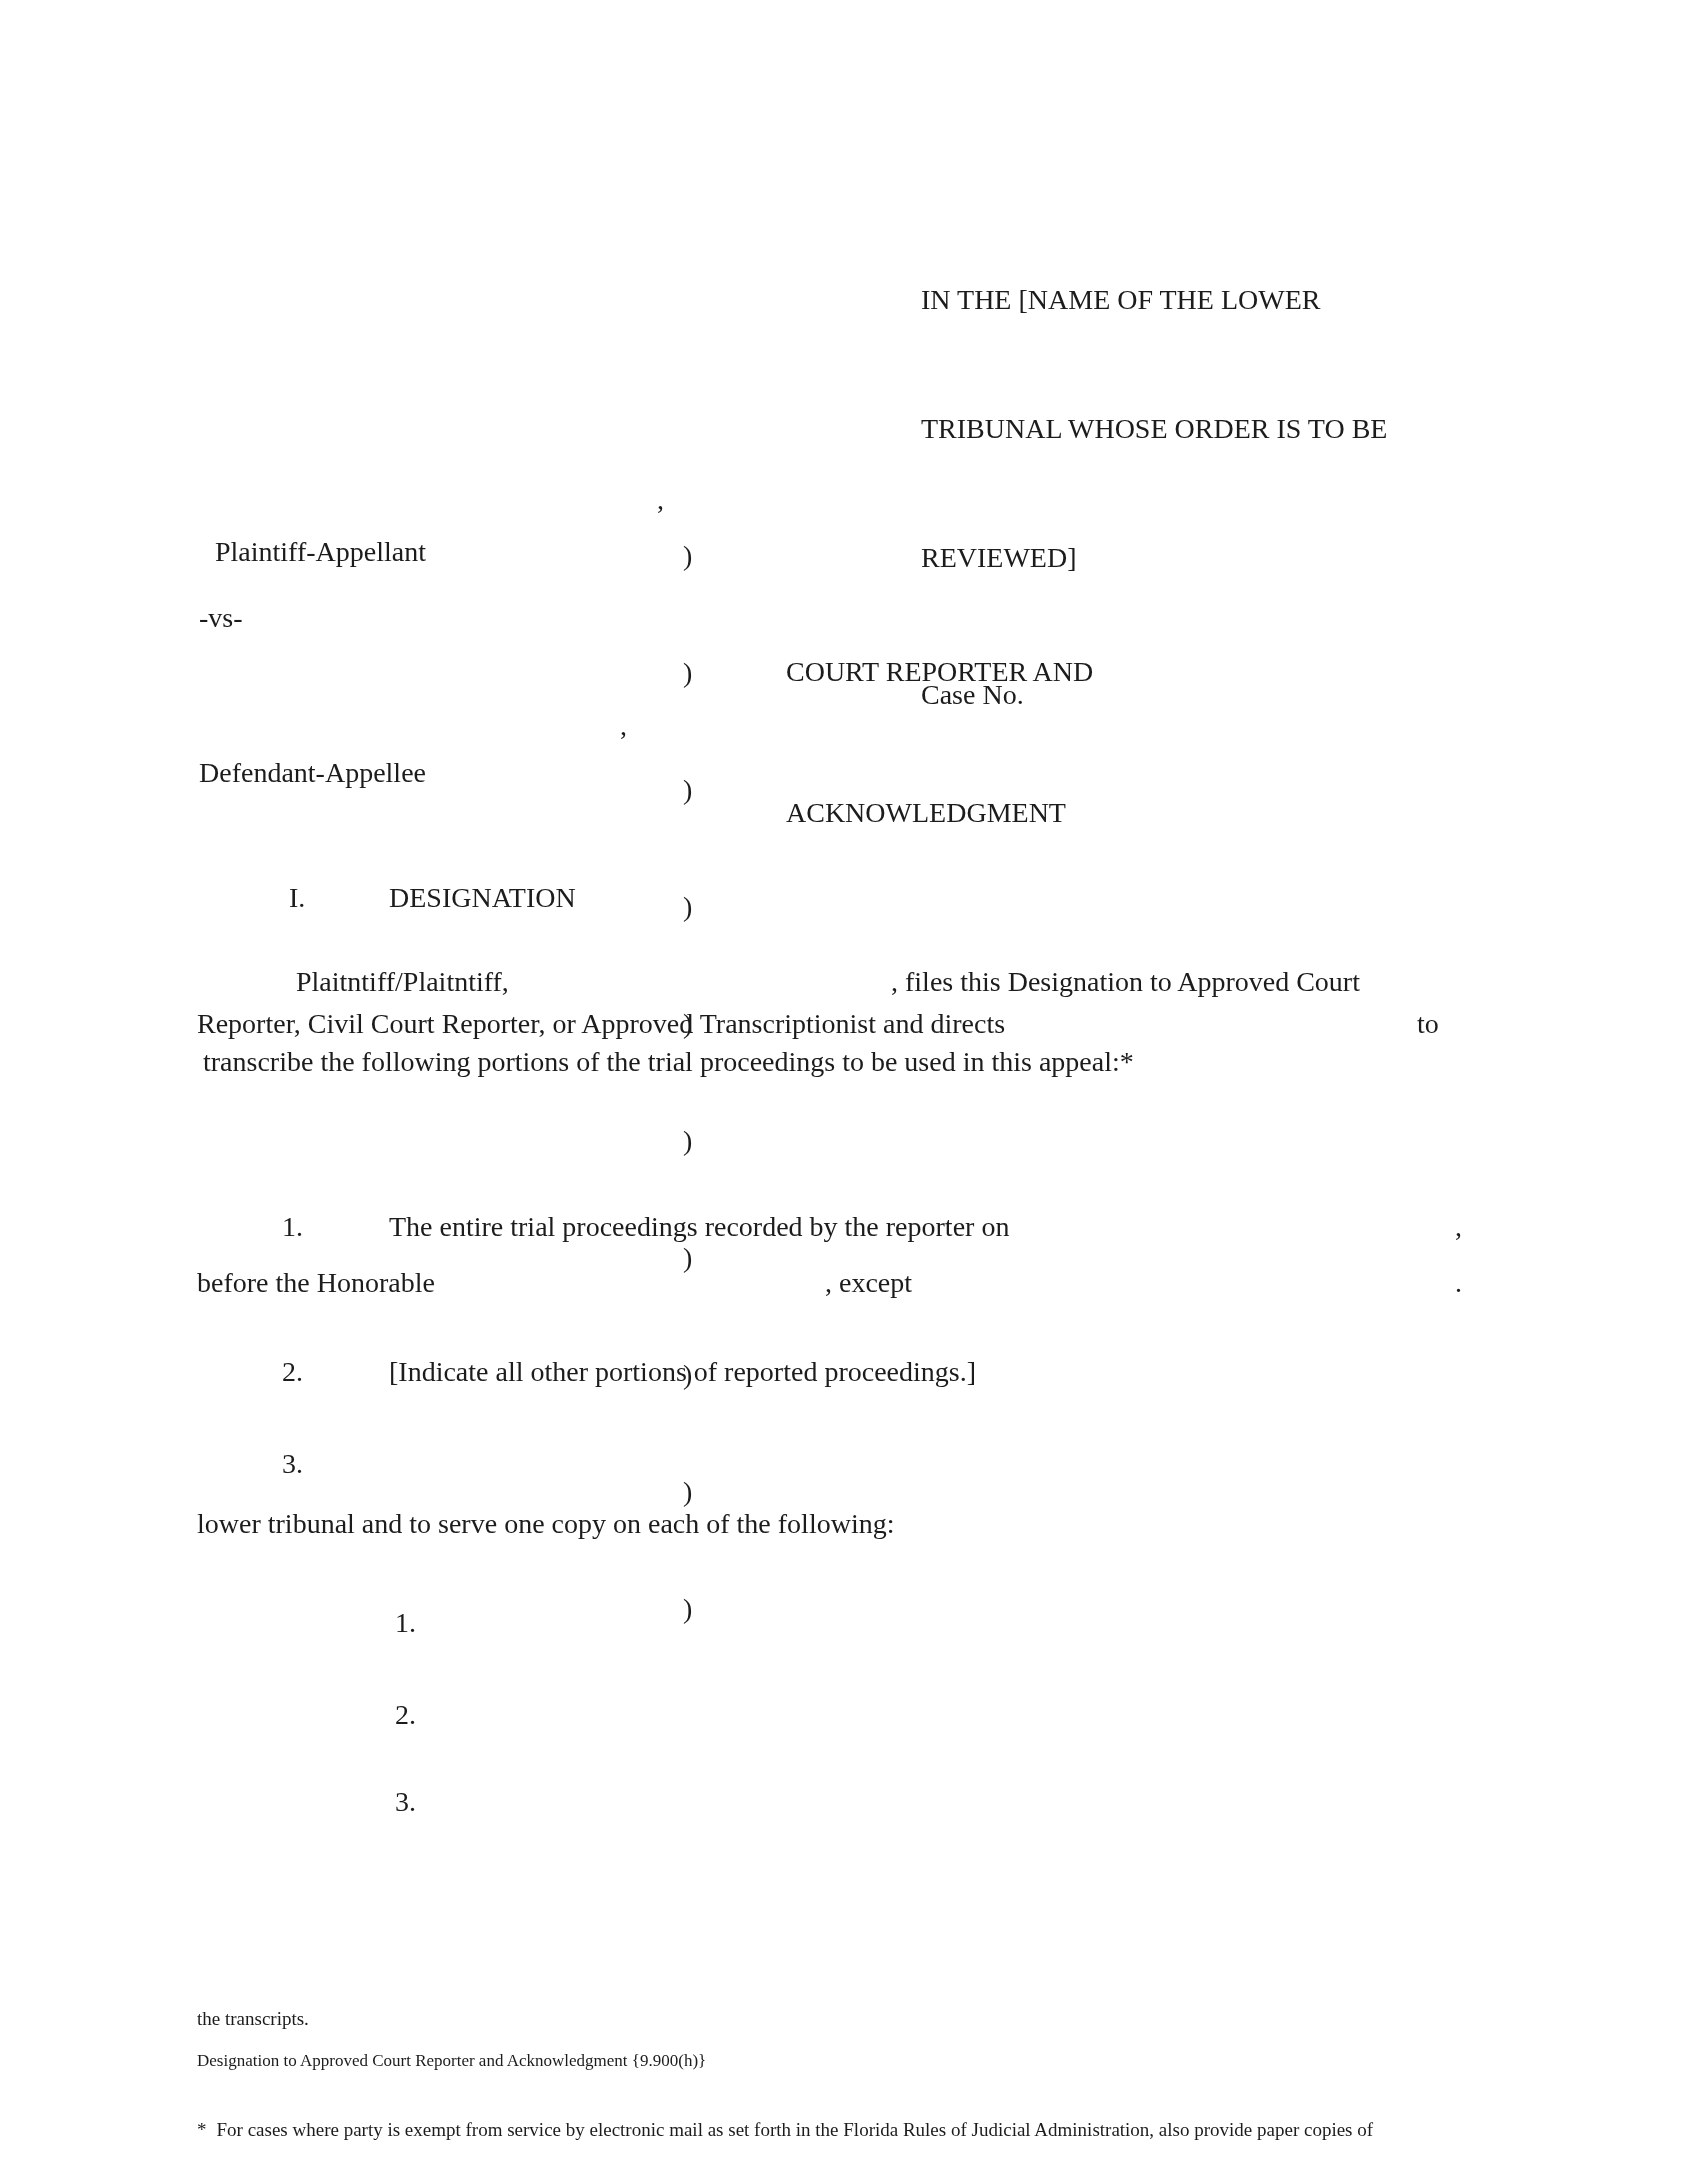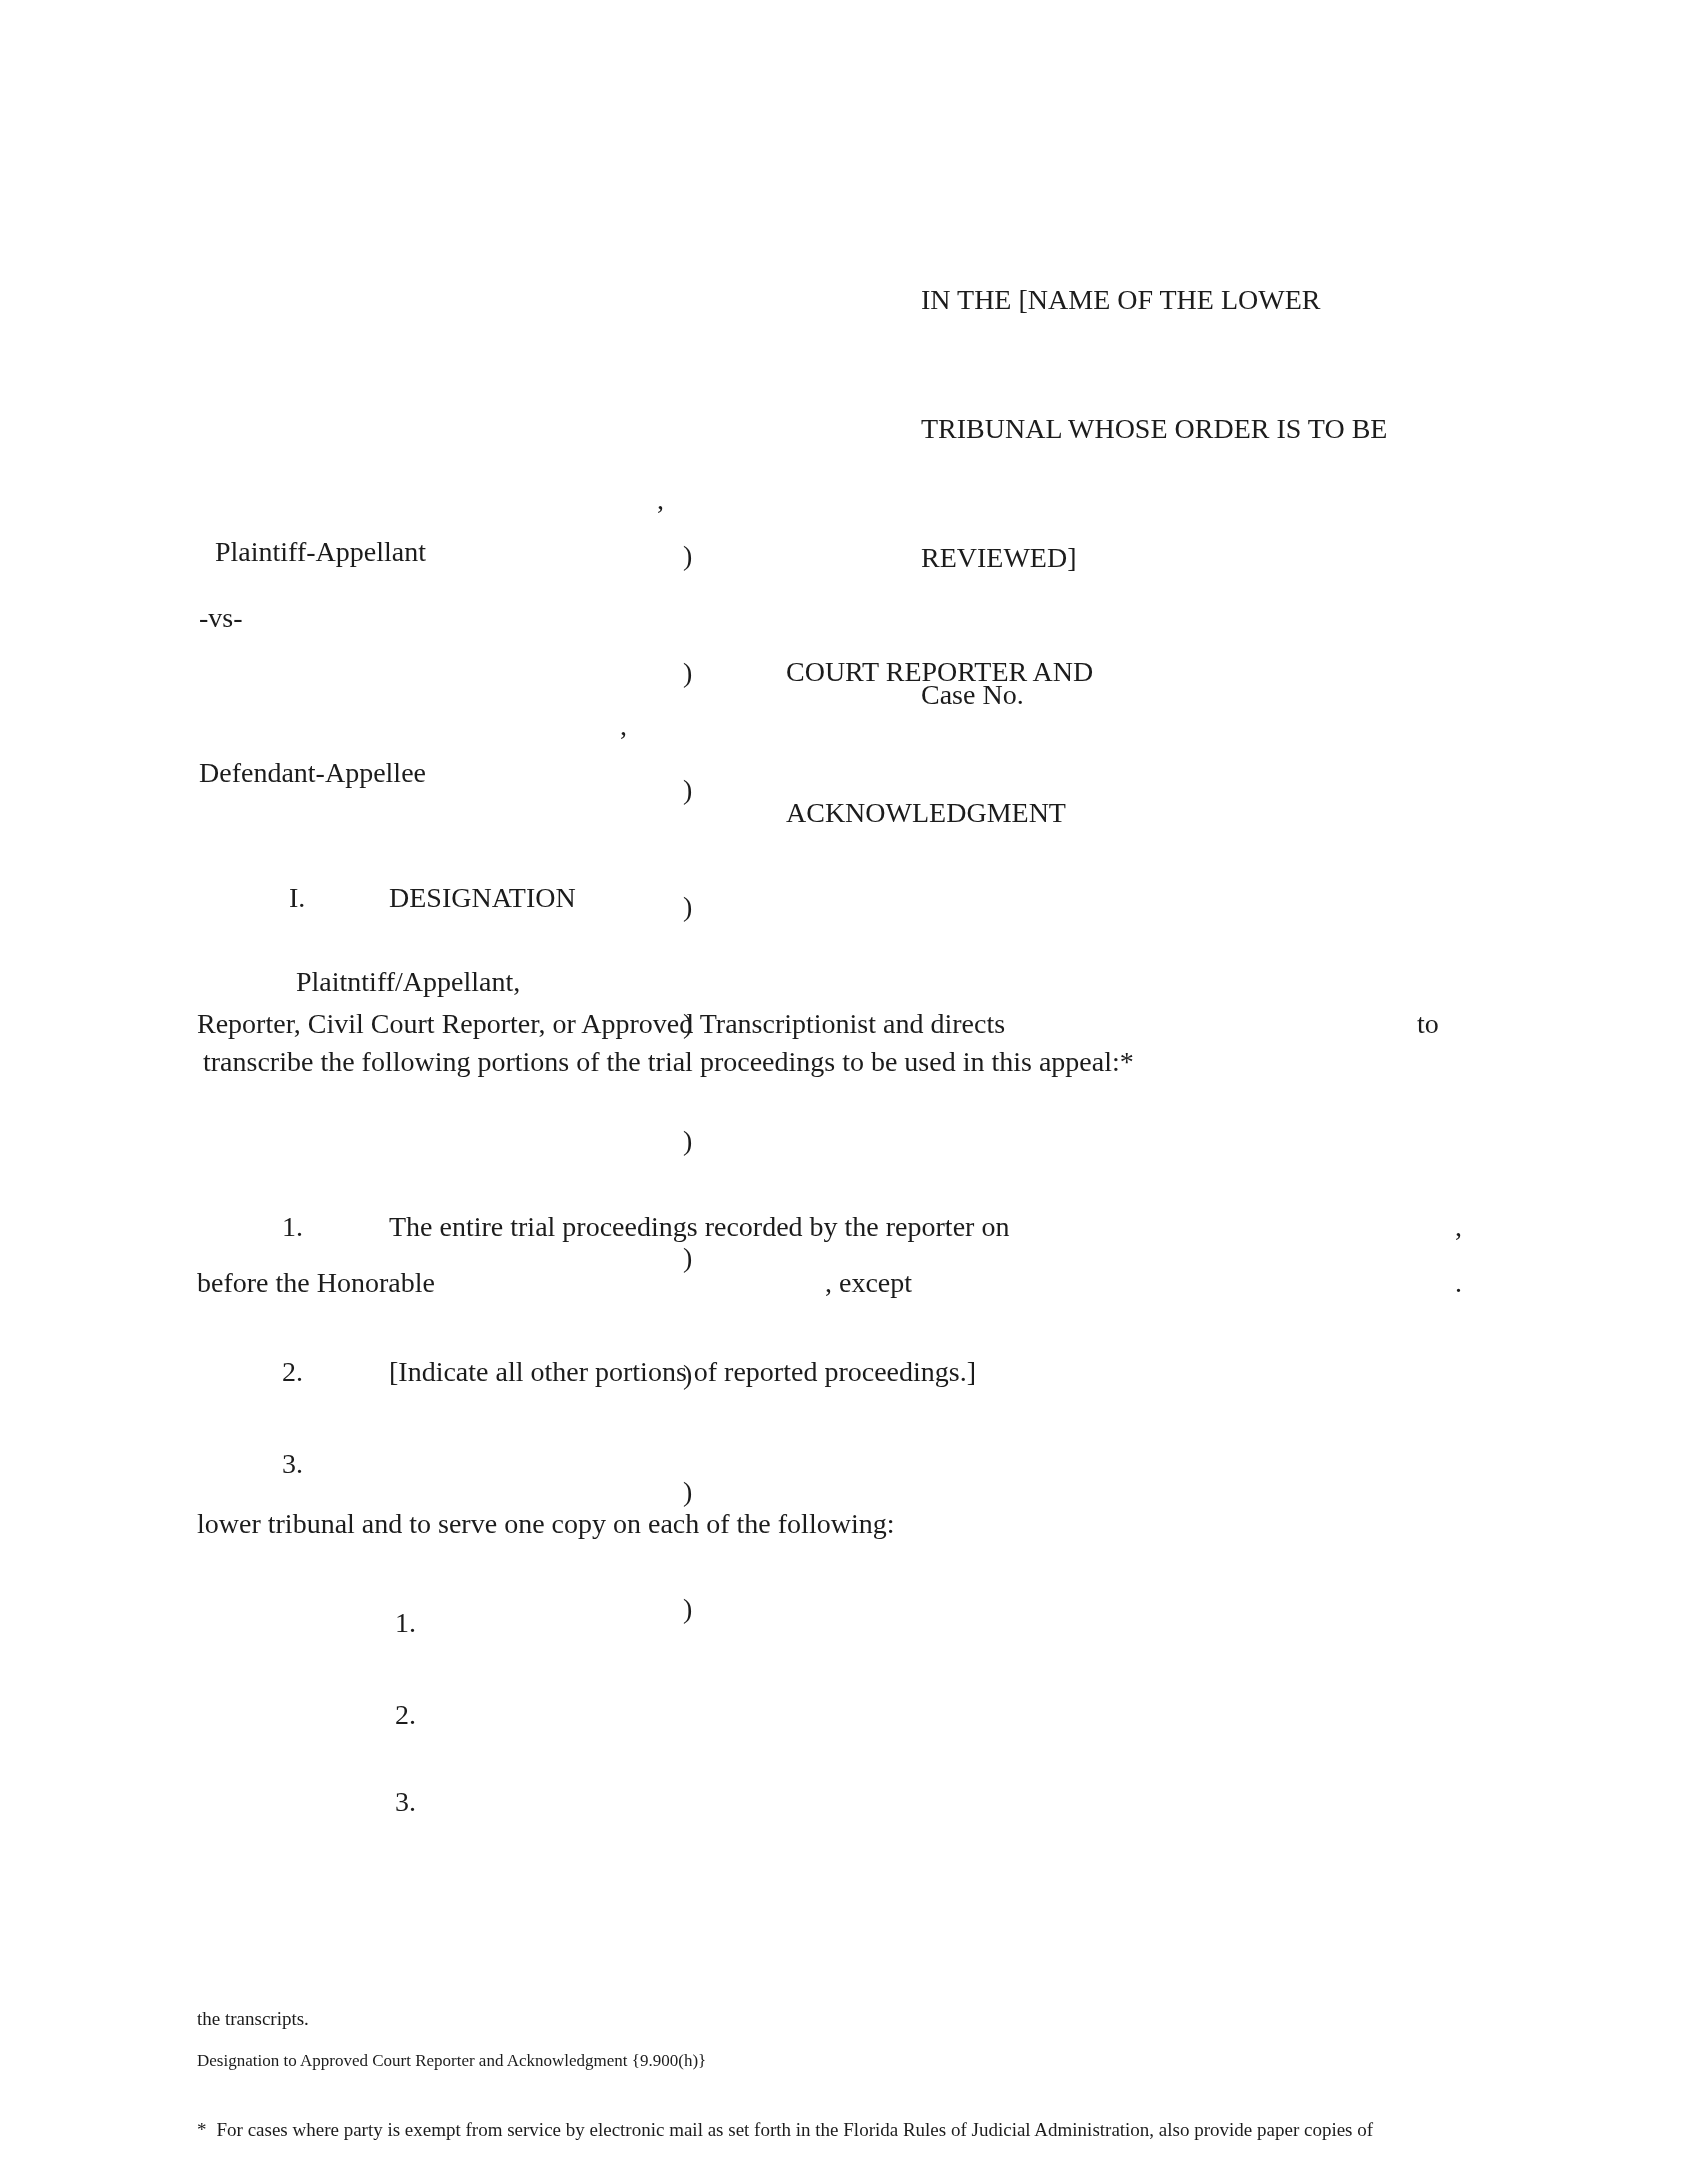--- a/index.html
+++ b/index.html
@@ -64,21 +64,22 @@
   <div class="abs" style="left:620px; top:709px;">,</div>
 
   <div class="abs title-block" style="left:786px; top:554px;">
     <div>COURT REPORTER AND</div>
     <div>ACKNOWLEDGMENT</div>
   </div>
 
   <div class="abs" style="left:289px; top:881px;">I.</div>
   <div class="abs" style="left:389px; top:881px;">DESIGNATION</div>
 
-  <div class="abs" style="left:296px; top:965px;">Plaitntiff/Appellant,</div>
+  <div class="abs" style="left:296px; top:965px;">Plaitntiff/Plaitntiff,</div>
+  <div class="abs" style="left:891px; top:965px;">, files this Designation to Approved Court</div>
   <div class="abs" style="left:197px; top:1007px;">Reporter, Civil Court Reporter, or Approved Transcriptionist and directs</div>
   <div class="abs" style="left:1417px; top:1007px;">to</div>
   <div class="abs" style="left:203px; top:1045px;">transcribe the following portions of the trial proceedings to be used in this appeal:*</div>
 
   <div class="abs" style="left:282px; top:1210px;">1.</div>
   <div class="abs" style="left:389px; top:1210px;">The entire trial proceedings recorded by the reporter on</div>
   <div class="abs" style="left:1455px; top:1210px;">,</div>
   <div class="abs" style="left:197px; top:1266px;">before the Honorable</div>
   <div class="abs" style="left:825px; top:1266px;">, except</div>
   <div class="abs" style="left:1455px; top:1266px;">.</div>

